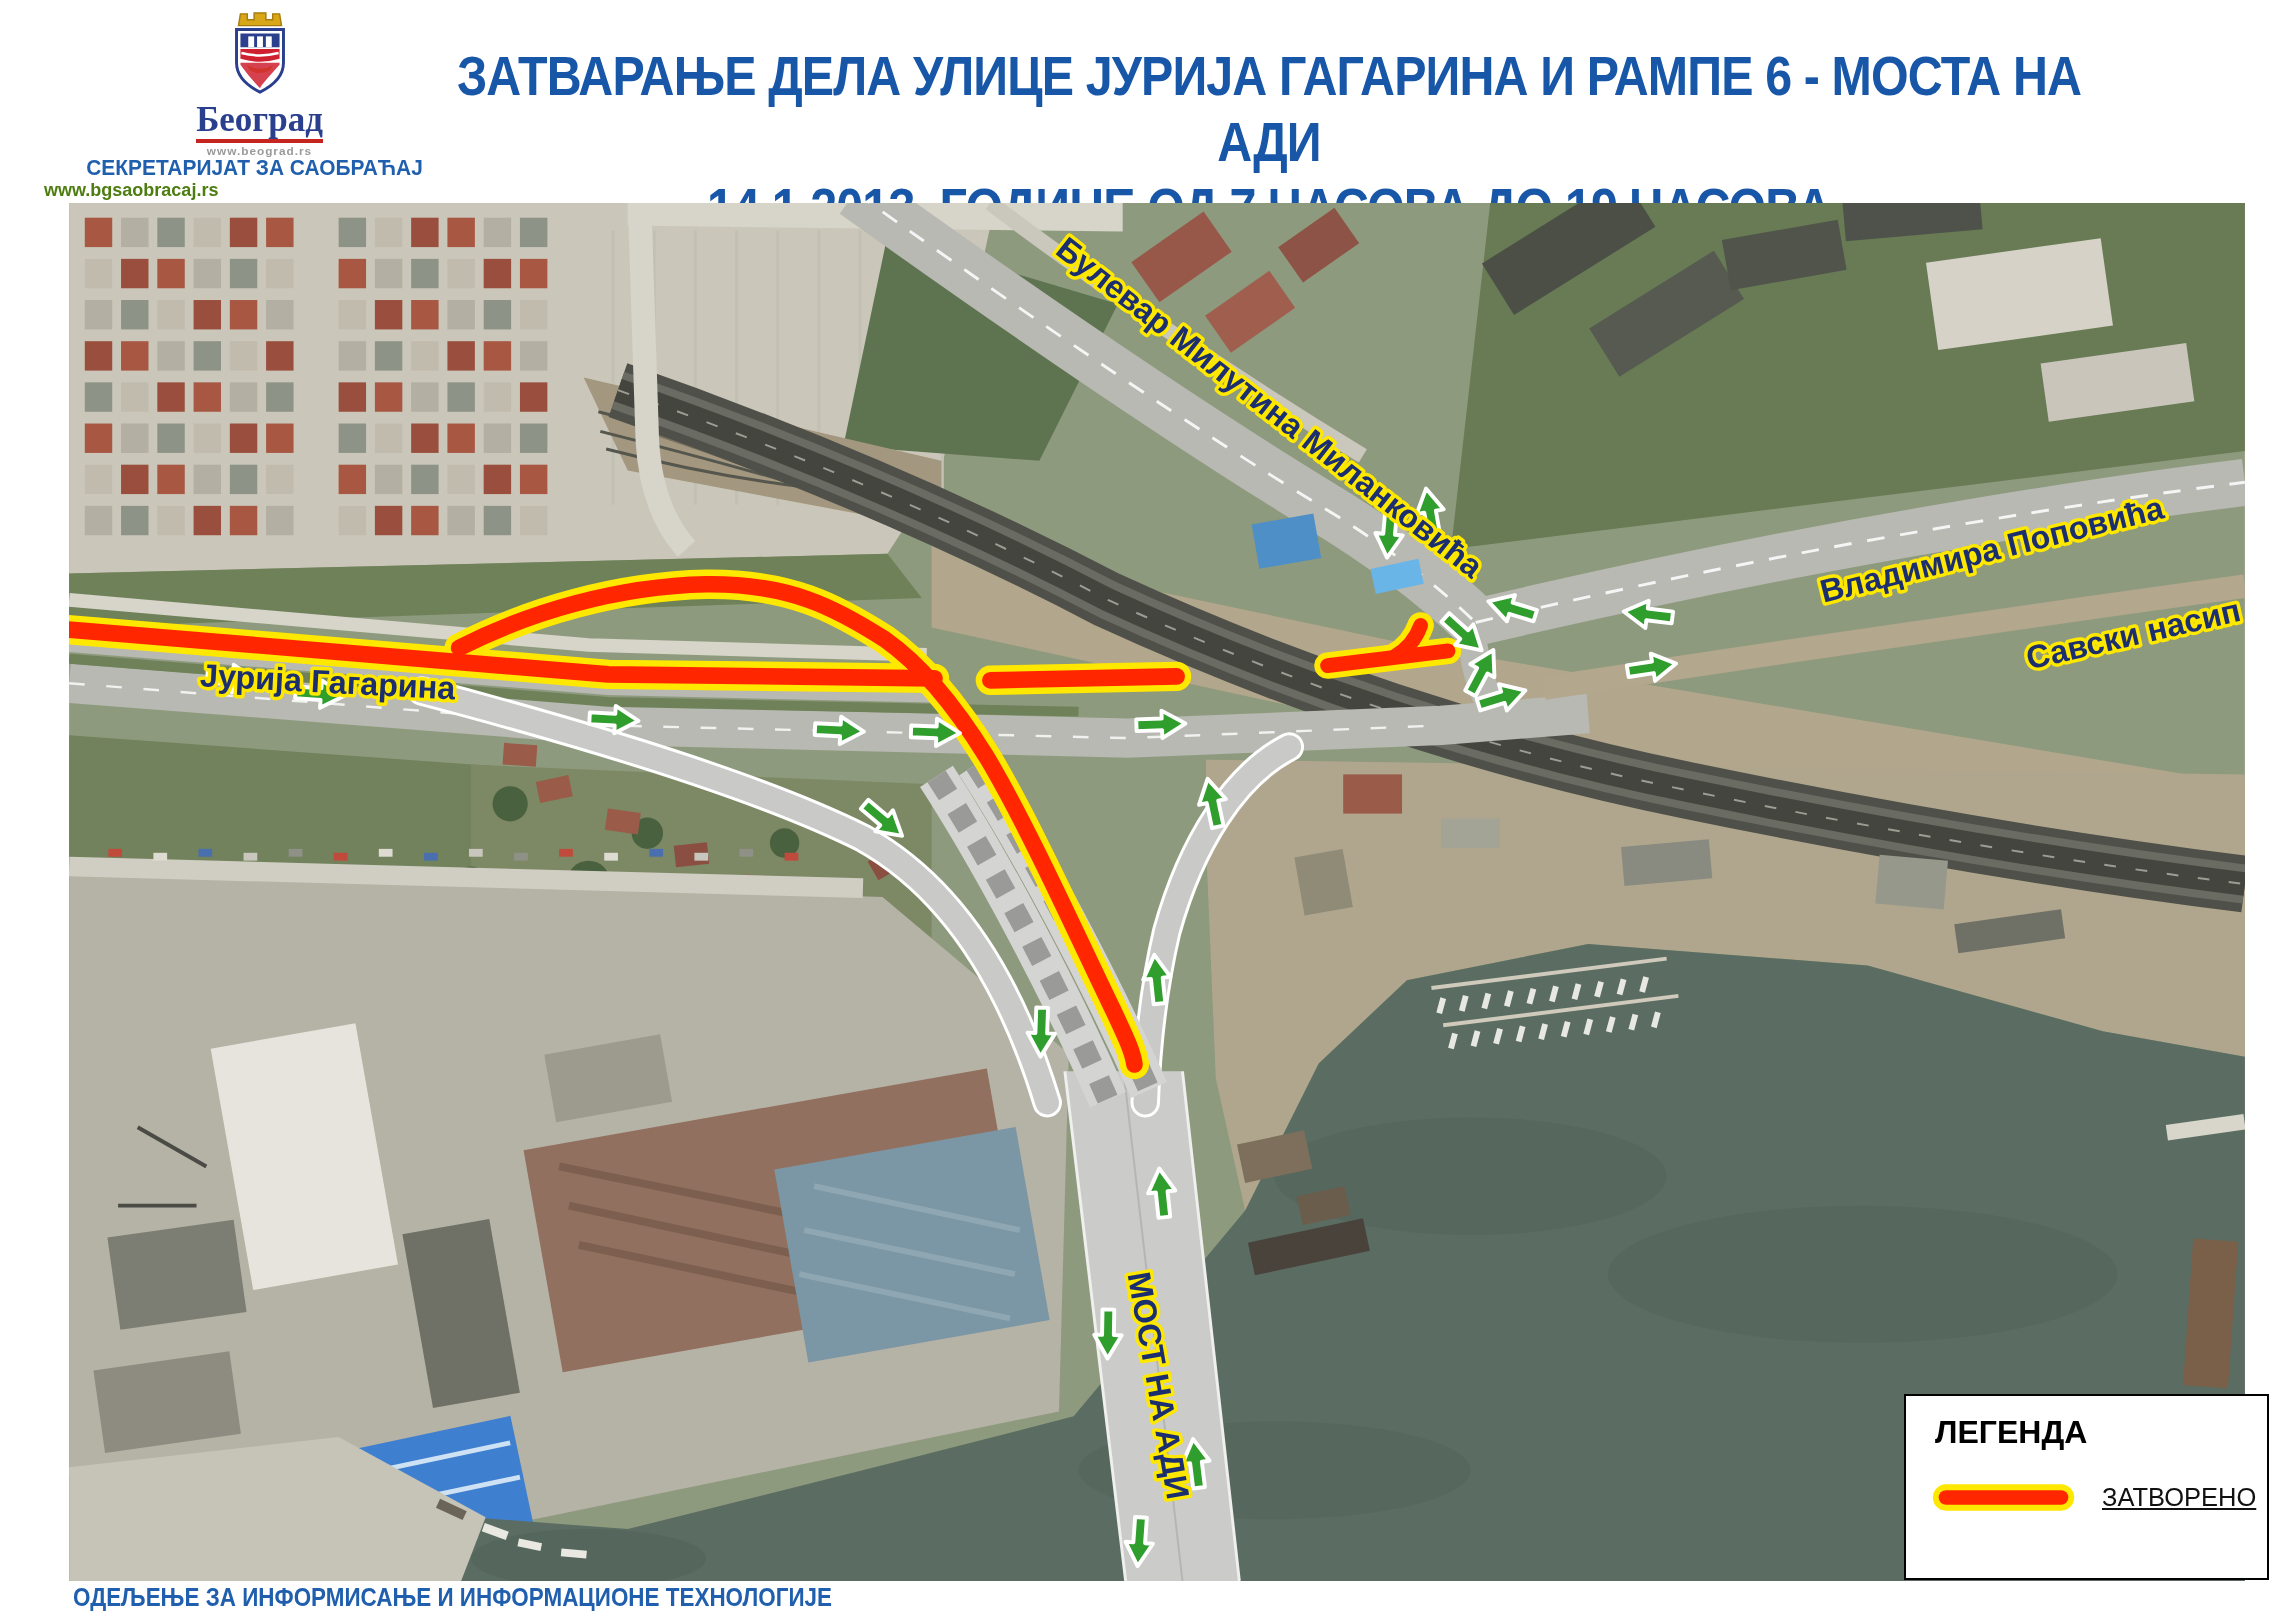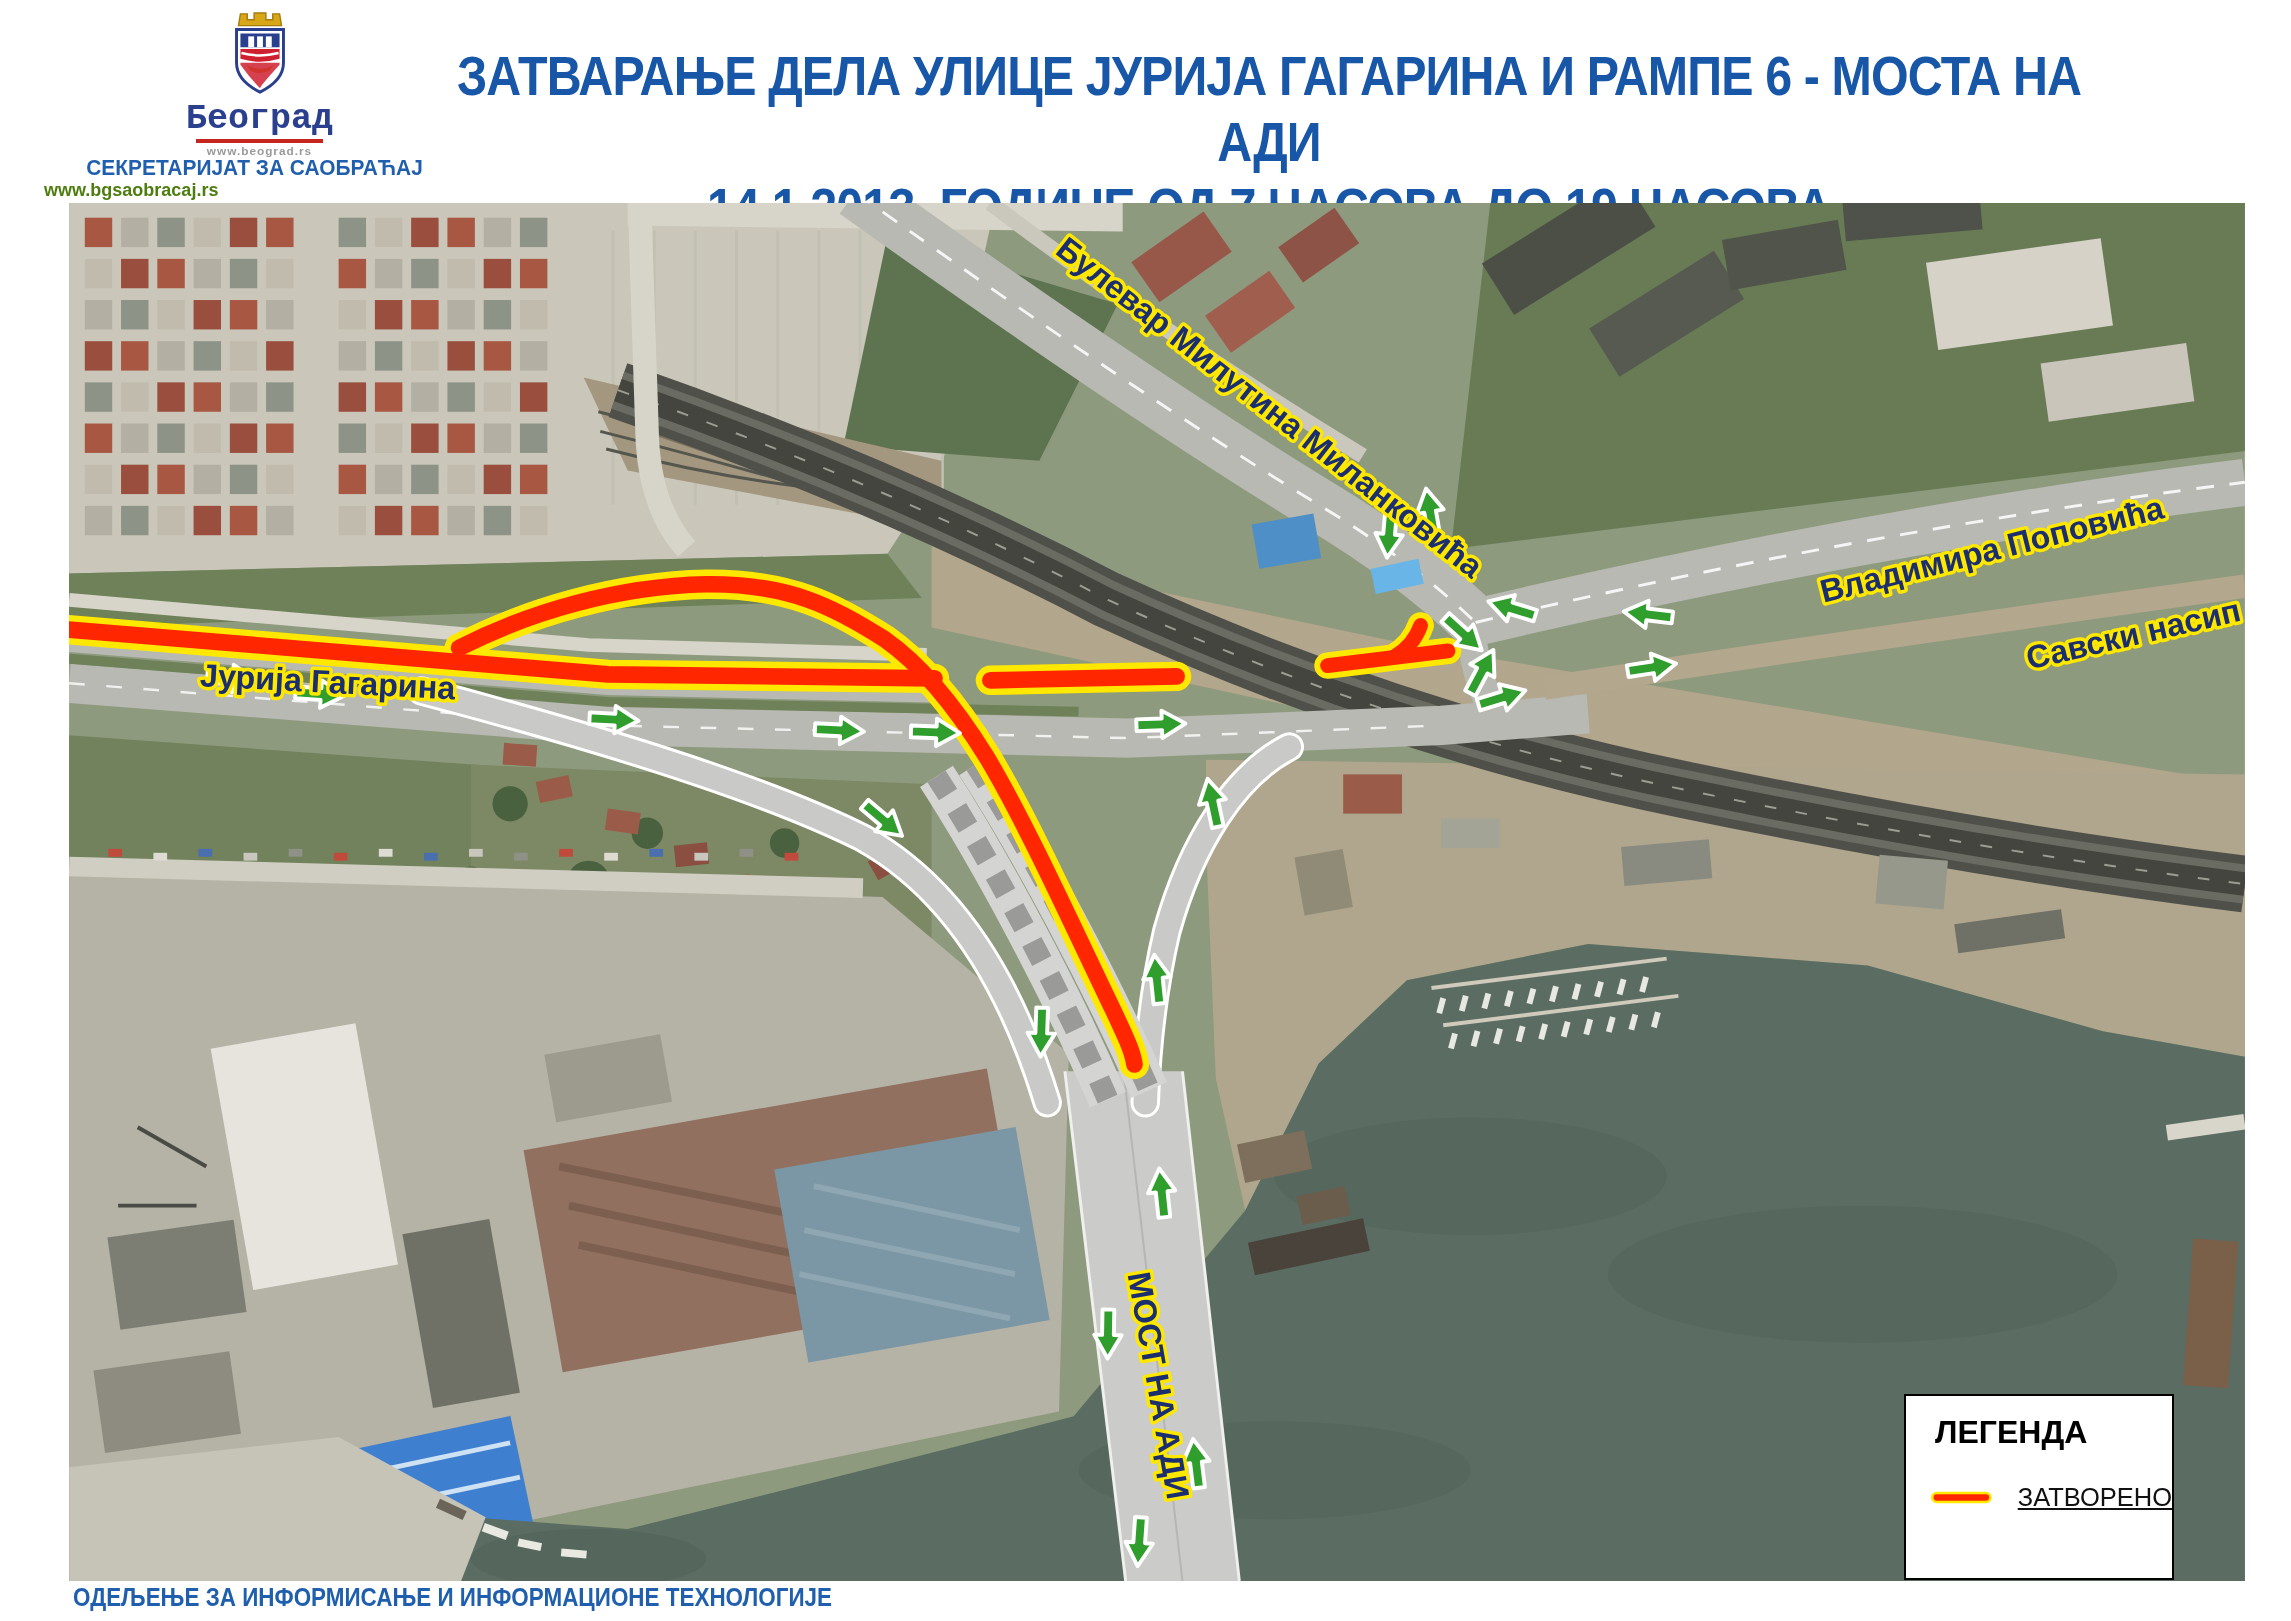--- a/index.html
+++ b/index.html
@@ -1,34 +1,34 @@
 <!DOCTYPE html>
 <html><head>
 <meta charset="utf-8">
 <style>
   html,body{margin:0;padding:0;background:#ffffff;}
   .page{position:relative;width:2292px;height:1621px;background:#ffffff;overflow:hidden;
         font-family:"Liberation Sans",sans-serif;}
   
   .logo-block{position:absolute;left:186px;top:7.8px;width:147px;text-align:center;}
-  .logo-city{font-family:Liberation Mono, monospace;font-weight:bold;font-size:35px;color:#2b3f8f;line-height:1;}
+  .logo-city{font-family:Liberation Serif, serif;font-weight:bold;font-size:35px;color:#2b3f8f;line-height:1;}
   .logo-underline{height:3.9px;background:#c5241f;margin:2px 9.8px 1px 9.8px;}
   .logo-url{font-size:11.8px;color:#9a9a9a;letter-spacing:1px;font-weight:bold;}
   .secretariat{position:absolute;left:44px;top:155px;width:421px;text-align:center;
                color:#1f5fae;font-weight:bold;font-size:22.5px;transform:scaleX(.93);}
   .site-url{position:absolute;left:44px;top:180px;width:421px;text-align:left;
             color:#4d7c0f;font-weight:bold;font-size:18px;}
   .title-block{position:absolute;left:323px;top:43px;width:1892px;text-align:center;
                color:#1857a8;font-weight:800;font-size:55px;line-height:1.2;
                transform:scaleX(.88);letter-spacing:-1px;}
   
   .map-wrap{position:absolute;left:69px;top:203px;width:2176px;height:1378px;}
   .map-wrap svg{display:block;}
   
-  .legend{position:absolute;left:1904px;top:1394px;width:270px;height:186px;background:#ffffff;
+  .legend{position:absolute;left:1904px;top:1394px;width:365px;height:186px;background:#ffffff;
           border:2px solid #000;box-sizing:border-box;}
   .legend-title{font-weight:bold;font-size:32px;color:#000;margin:17.6px 0 0 29px;}
   .legend-row{display:flex;align-items:center;margin:27.4px 0 0 23.5px;}
   .legend-label{font-size:25.5px;color:#111;margin-left:25.5px;text-decoration:underline;}
   
   .footer{position:absolute;left:73px;top:1583px;color:#1f5fae;font-weight:bold;font-size:25.5px;
           transform:scaleX(.88);transform-origin:left center;white-space:nowrap;}
 </style>
 </head>
 <body>

